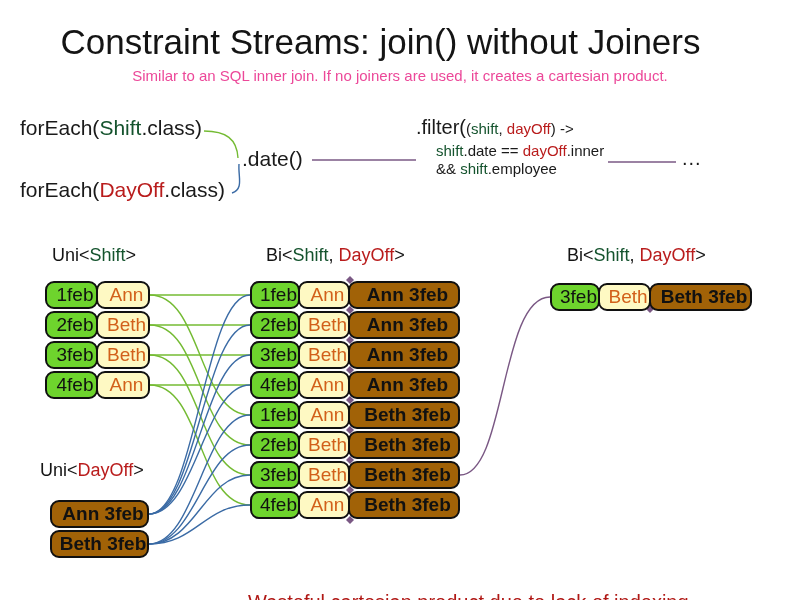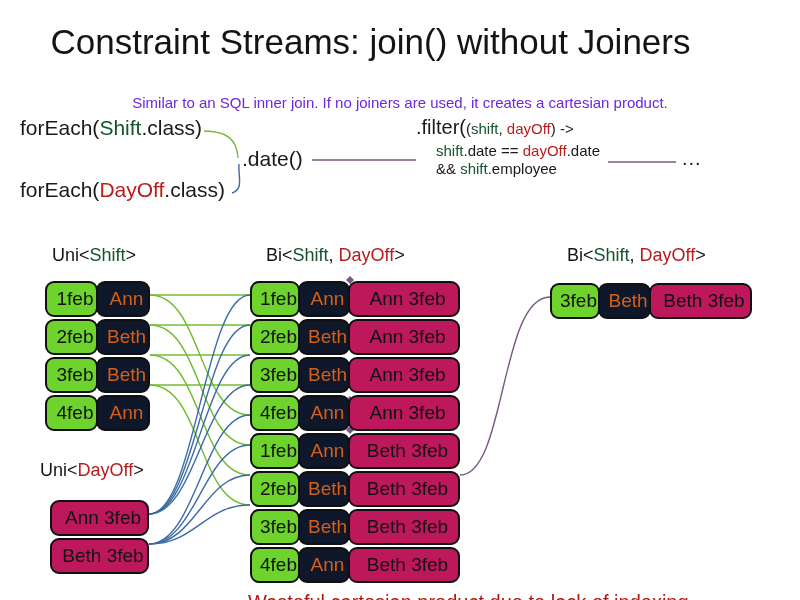--- a/index.html
+++ b/index.html
@@ -4,37 +4,37 @@
 <style>
   html,body{margin:0;padding:0;background:#fff;}
   .stage{position:relative;width:800px;height:600px;background:#ffffff;overflow:hidden;
          font-family:"Liberation Sans", sans-serif;color:#1a1a1a;}
   .abs{position:absolute;white-space:pre;}
   .wires{position:absolute;left:0;top:0;}
   .wg{stroke:#74bb33;fill:none;stroke-width:1.4px;}
   .wb{stroke:#3b6ba5;fill:none;stroke-width:1.4px;}
   .wp{stroke:#7a5884;fill:none;stroke-width:1.4px;}
   .dia{fill:#7a5884;stroke:none;}
-  .title{left:6px;top:22px;width:729px;text-align:center;font-size:35px;color:#141414;}
-  .subtitle{left:0;top:67px;width:800px;text-align:center;font-size:15px;color:#6d28d9;margin-top:27px;}
+  .title{left:16px;top:22px;width:729px;text-align:center;font-size:35px;color:#141414;}
+  .subtitle{left:0;top:67px;width:800px;text-align:center;font-size:15px;color:#ec4899;}
   .code{font-size:21px;color:#1a1a1a;}
   .codeline{font-size:15px;color:#1a1a1a;}
   .bigcode{font-size:20px;}
   .tg{color:#14532d;}
   .tb{color:#b91c1c;}
   .lbl{font-size:18px;color:#141414;text-align:center;}
   .ellip{font-size:20px;letter-spacing:1px;color:#1a1a1a;}
   .note{font-size:20px;line-height:28px;color:#b01815;}
   .trow{display:flex;margin-bottom:2px;}
-  .cell{box-sizing:border-box;height:36px;border:2px solid #101010;border-radius:9px;
+  .cell{box-sizing:border-box;height:28px;border:2px solid #101010;border-radius:9px;
         display:flex;align-items:center;justify-content:center;font-size:19px;color:#111;padding-left:7px;}
   .cell + .cell{margin-left:-2px;}
   .g-date{background:#6ed42d;}
-  .g-name{background:#0f172a;color:#d2601a;}
-  .b-pair{background:#be185d;}
+  .g-name{background:#fef9c3;color:#d2601a;}
+  .b-pair{background:#a16207;font-weight:bold;}
   .t-unishift .g-date{width:53px}.t-unishift .g-name{width:54px}
   .t-cart .g-date{width:50px}.t-cart .g-name{width:52px}.t-cart .b-pair{width:112px}
   .t-result .g-date{width:50px}.t-result .g-name{width:53px}.t-result .b-pair{width:103px}
   .t-dayoff .b-pair{width:99px}
 </style>
 </head>
 <body>
 
 <div class="stage">
 
@@ -87,21 +87,21 @@
   <div class="abs subtitle">Similar to an SQL inner join. If no joiners are used, it creates a cartesian product.</div>
 
   <div class="abs code" style="left:20px;top:116px"><span>forEach(</span><span class="tg">Shift</span><span>.class)</span></div>
 
   <div class="abs code" style="left:20px;top:178px"><span>forEach(</span><span class="tb">DayOff</span><span>.class)</span></div>
 
   <div class="abs code" style="left:242px;top:147px">.date()</div>
 
   <div class="abs codeline" style="left:416px;top:116px"><span class="bigcode">.filter(</span><span>(</span><span class="tg">shift</span><span>, </span><span class="tb">dayOff</span><span>) -&gt;</span></div>
 
-  <div class="abs codeline" style="left:436px;top:142px"><span class="tg">shift</span><span>.date == </span><span class="tb">dayOff</span><span>.date</span></div>
+  <div class="abs codeline" style="left:436px;top:142px"><span class="tg">shift</span><span>.date == </span><span class="tb">dayOff</span><span>.inner</span></div>
 
   <div class="abs codeline" style="left:436px;top:160px"><span>&amp;&amp; </span><span class="tg">shift</span><span>.employee</span></div>
 
 
   <div class="abs ellip" style="left:682px;top:147px">...</div>
 
   <div class="abs lbl" style="left:52px;top:245px"><span>Uni&lt;</span><span class="tg">Shift</span><span>&gt;</span></div>
 
   <div class="abs lbl" style="left:266px;top:245px"><span>Bi&lt;</span><span class="tg">Shift</span><span>, </span><span class="tb">DayOff</span><span>&gt;</span></div>
 

